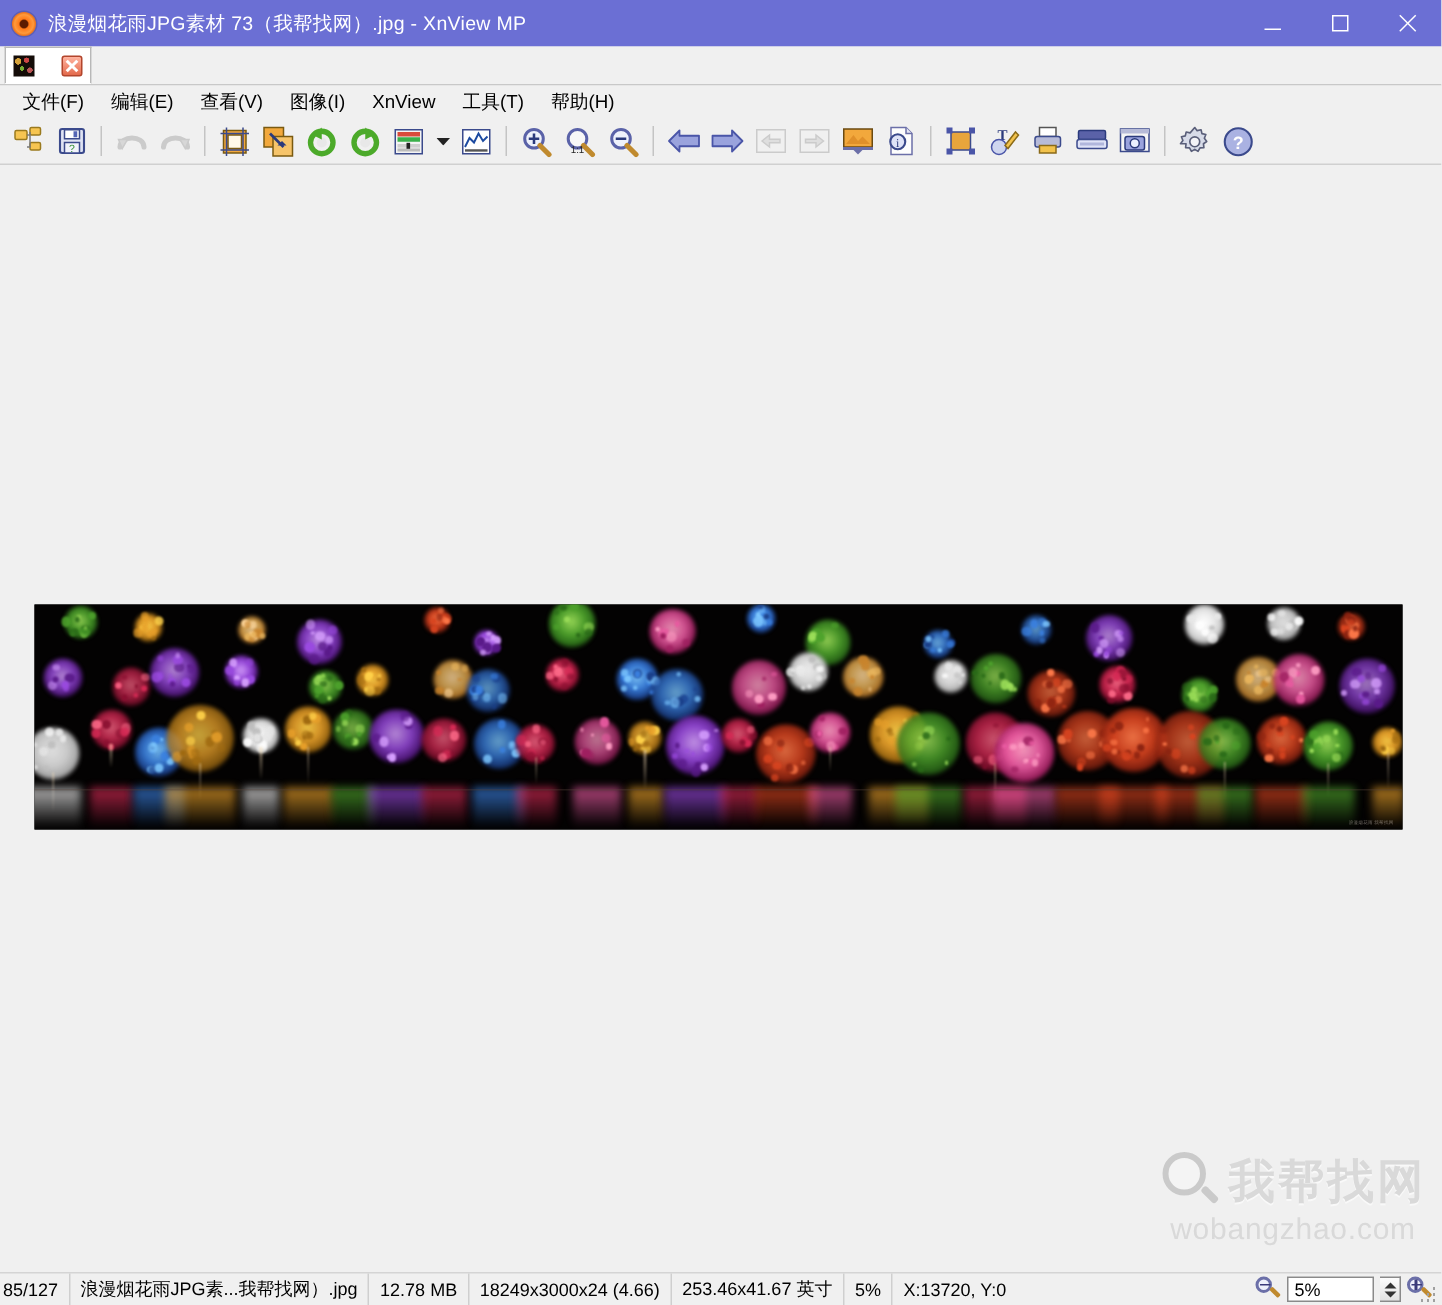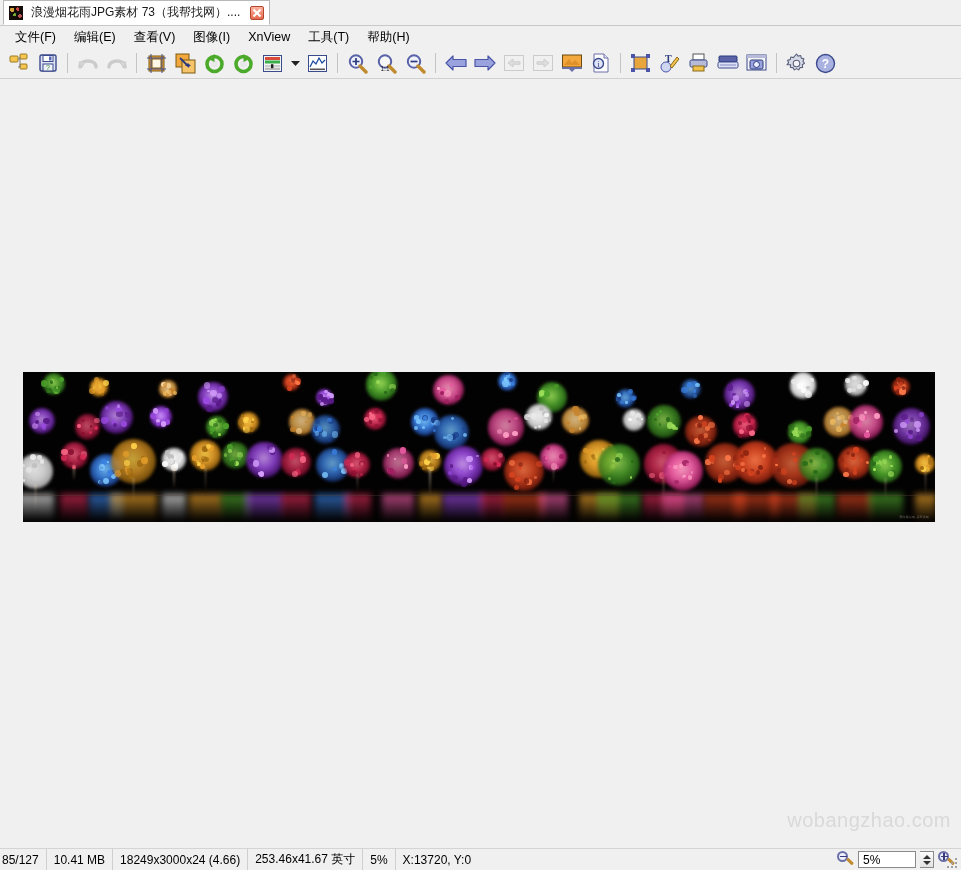--- a/index.html
+++ b/index.html
@@ -284,25 +284,39 @@
       radial-gradient(circle 1px at 9px 11px, #a0a0a0 99%, transparent 100%),
       radial-gradient(circle 1px at 5px 11px, #a0a0a0 99%, transparent 100%),
       radial-gradient(circle 1px at 1px 11px, #a0a0a0 99%, transparent 100%);
   }
 </style>
 </head>
 <body>
 
 <div id="app">
 
+  <div class="titlebar">
+    <div class="title-icon"></div>
+    <div class="title-text">浪漫烟花雨JPG素材 73（我帮找网）.jpg - XnView MP</div>
+    <div class="win-btns">
+      <div class="win-btn">
+          <i class="glyph-min"></i>
+        </div>
+      <div class="win-btn">
+          <i class="glyph-max"></i>
+        </div>
+      <div class="win-btn close">
+          <i class="glyph-close"></i>
+        </div>
+    </div>
+  </div>
 
   <div class="tabbar">
     <div class="tab">
       <span class="tab-thumb"></span>
-      <span class="tab-label">浪漫烟花雨JPG素材 73（我帮找网）....</span>
       <span class="tab-close"></span>
     </div>
   </div>
 
   <div class="menubar">
     <div class="menu-item">文件(F)</div>
     <div class="menu-item">编辑(E)</div>
     <div class="menu-item">查看(V)</div>
     <div class="menu-item">图像(I)</div>
     <div class="menu-item">XnView</div>
@@ -1276,27 +1290,35 @@
           <div class="refl" style="left:775.4659967192033px;width:36.08290508275386px;background:linear-gradient(to bottom, #4ea32c 0%, rgba(0,0,0,0) 95%);"></div>
           <div class="refl" style="left:814.0367231338884px;width:35.10719708343968px;background:linear-gradient(to bottom, #d84420 0%, rgba(0,0,0,0) 95%);"></div>
           <div class="refl" style="left:845.1090729444486px;width:34.79263263428584px;background:linear-gradient(to bottom, #4ea32c 0%, rgba(0,0,0,0) 95%);"></div>
           <div class="refl" style="left:891.6139714694332px;width:21.259389127255417px;background:linear-gradient(to bottom, #e8a02a 0%, rgba(0,0,0,0) 95%);"></div>
         <div class="water-line"></div>
         <div class="img-credit">浪漫烟花雨 我帮找网</div>
       </div>
     </div>
 
     <div class="watermark">
+      <div class="wm-row">
+        <div class="wm-mag">
+          <div class="lens"></div>
+            <div class="handle"></div>
+        </div>
+        <div class="wm-cn">我帮找网</div>
+      </div>
       <div class="wm-en">wobangzhao.com</div>
     </div>
   </div>
 
   <div class="statusbar">
     <div class="sb-cell first">85/127</div>
-    <div class="sb-cell">10.41 MB</div>
+    <div class="sb-cell">浪漫烟花雨JPG素...我帮找网）.jpg</div>
+    <div class="sb-cell">12.78 MB</div>
     <div class="sb-cell">18249x3000x24 (4.66)</div>
     <div class="sb-cell">253.46x41.67 英寸</div>
     <div class="sb-cell">5%</div>
     <div class="sb-cell noborder">X:13720, Y:0</div>
     <div class="sb-spacer"></div>
     <div class="sb-zoom">
       <div class="zoom-ico">
         <div class="lens"></div>
           <div class="minus"></div>
           <div class="handle"></div>

